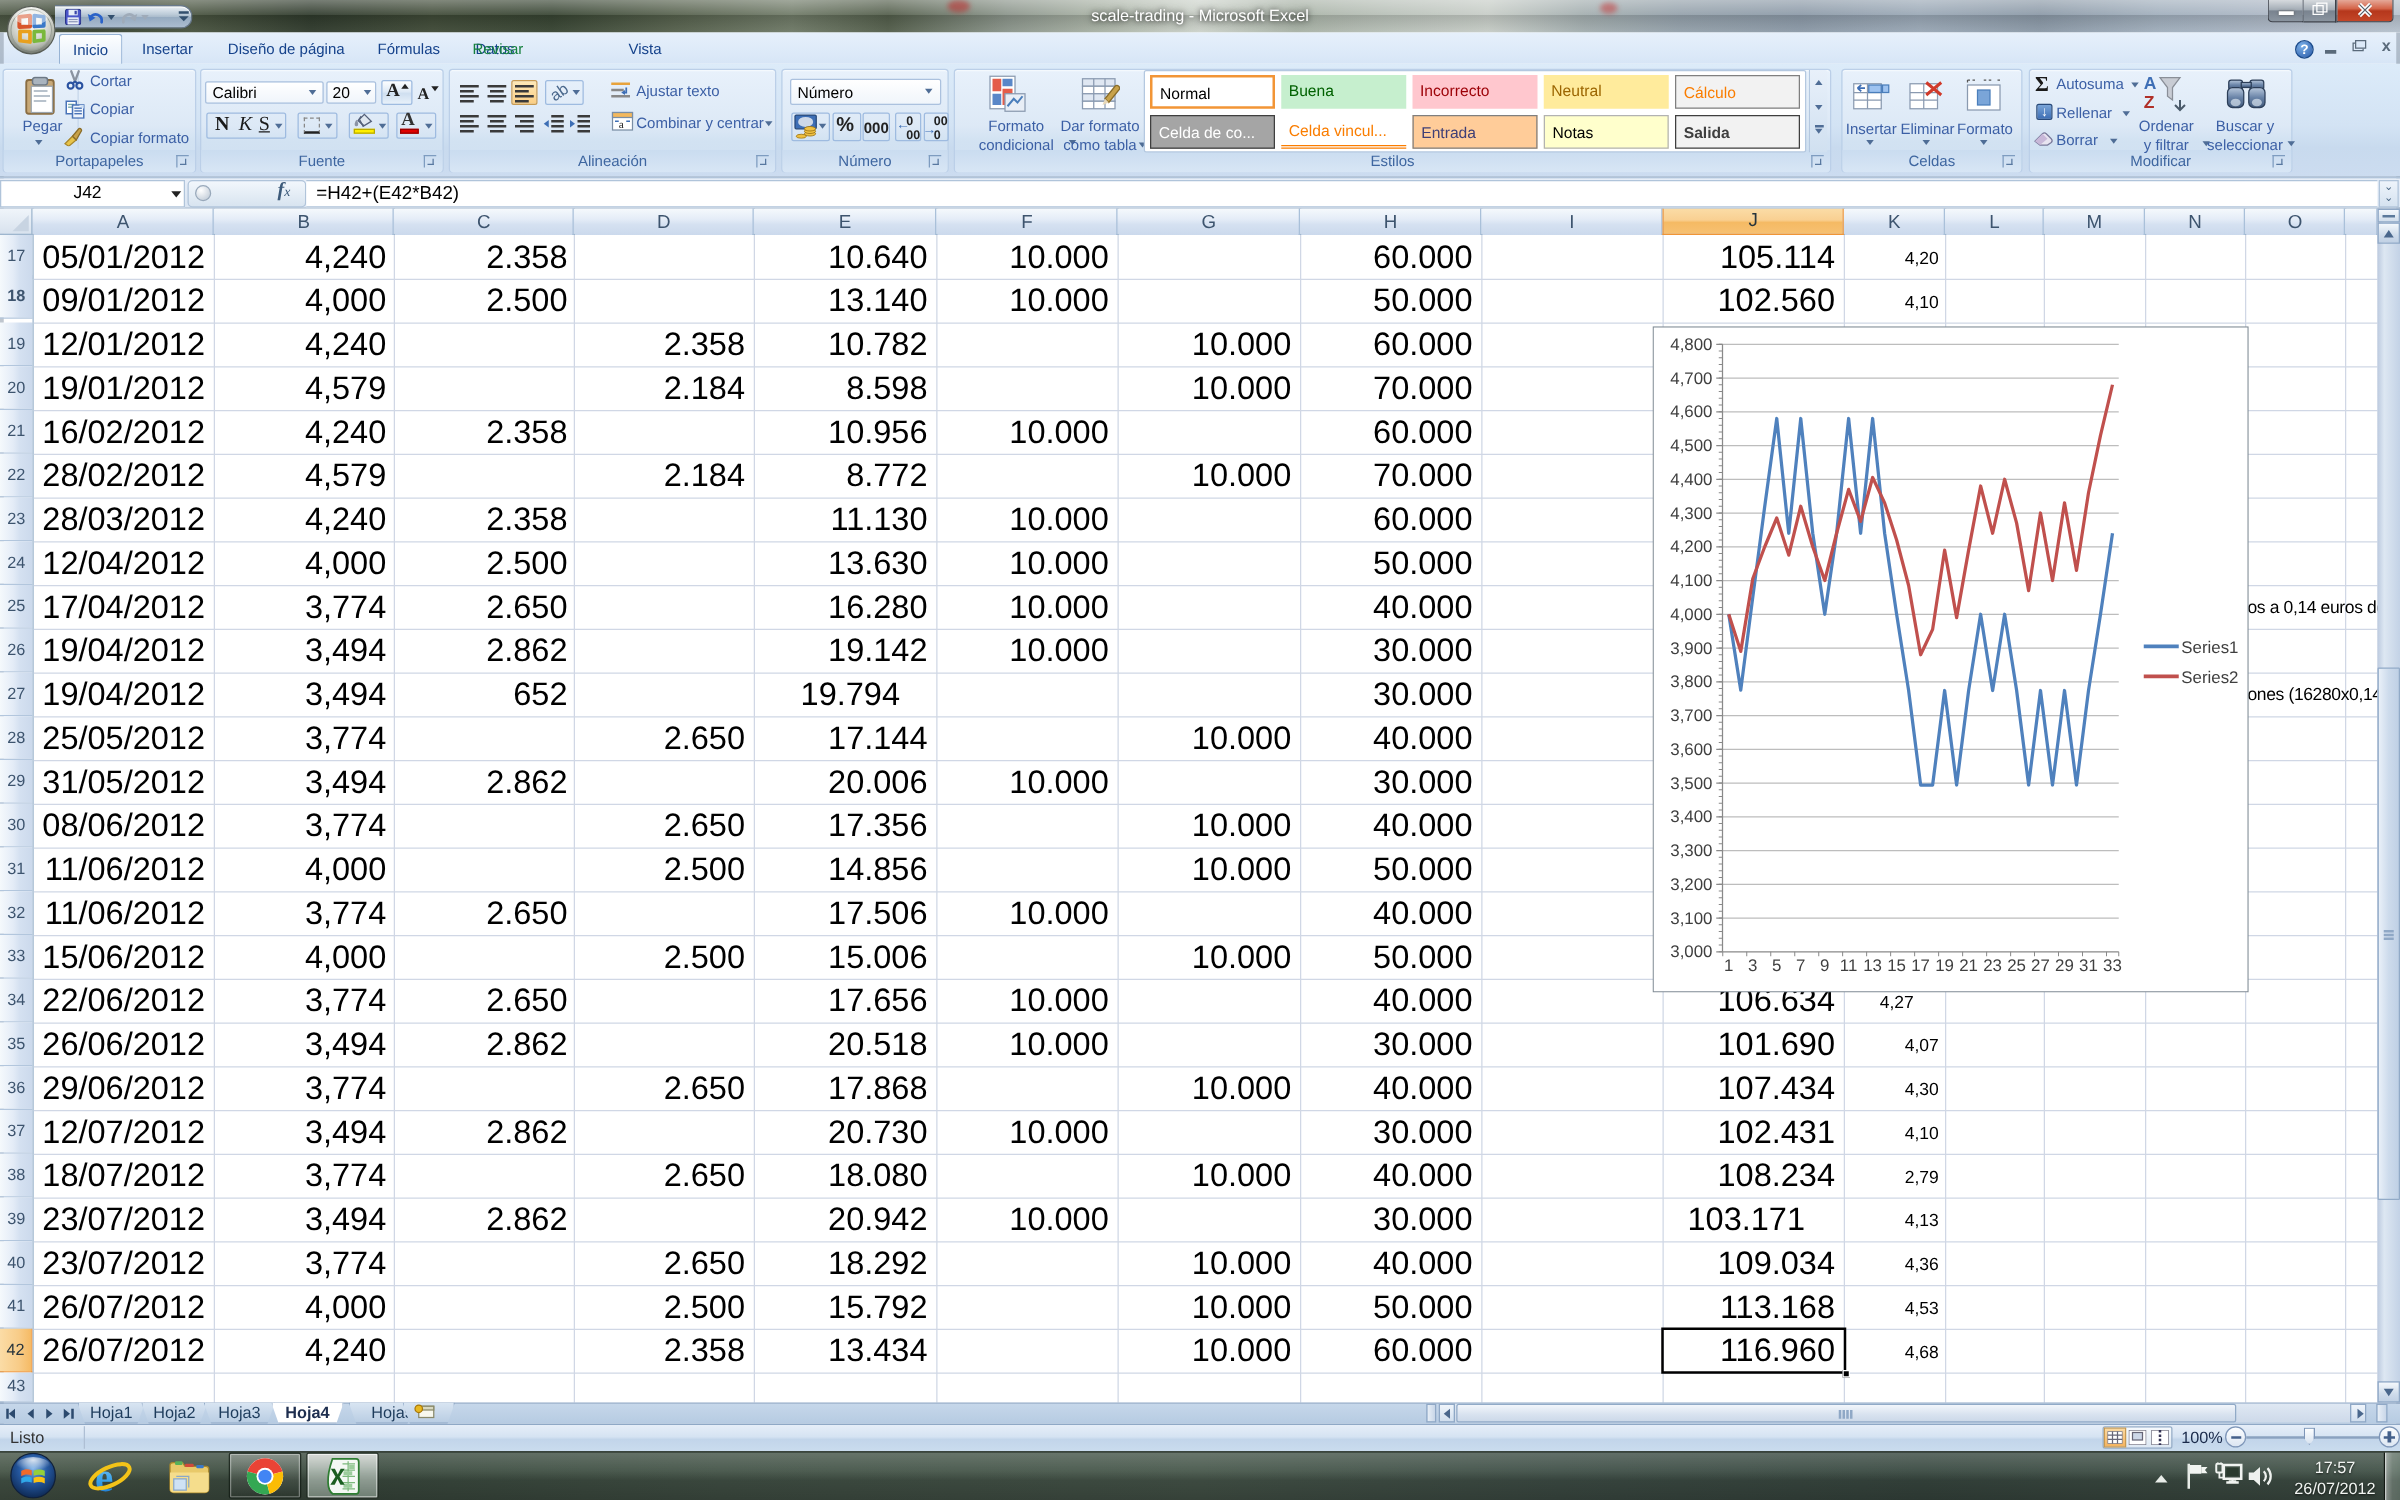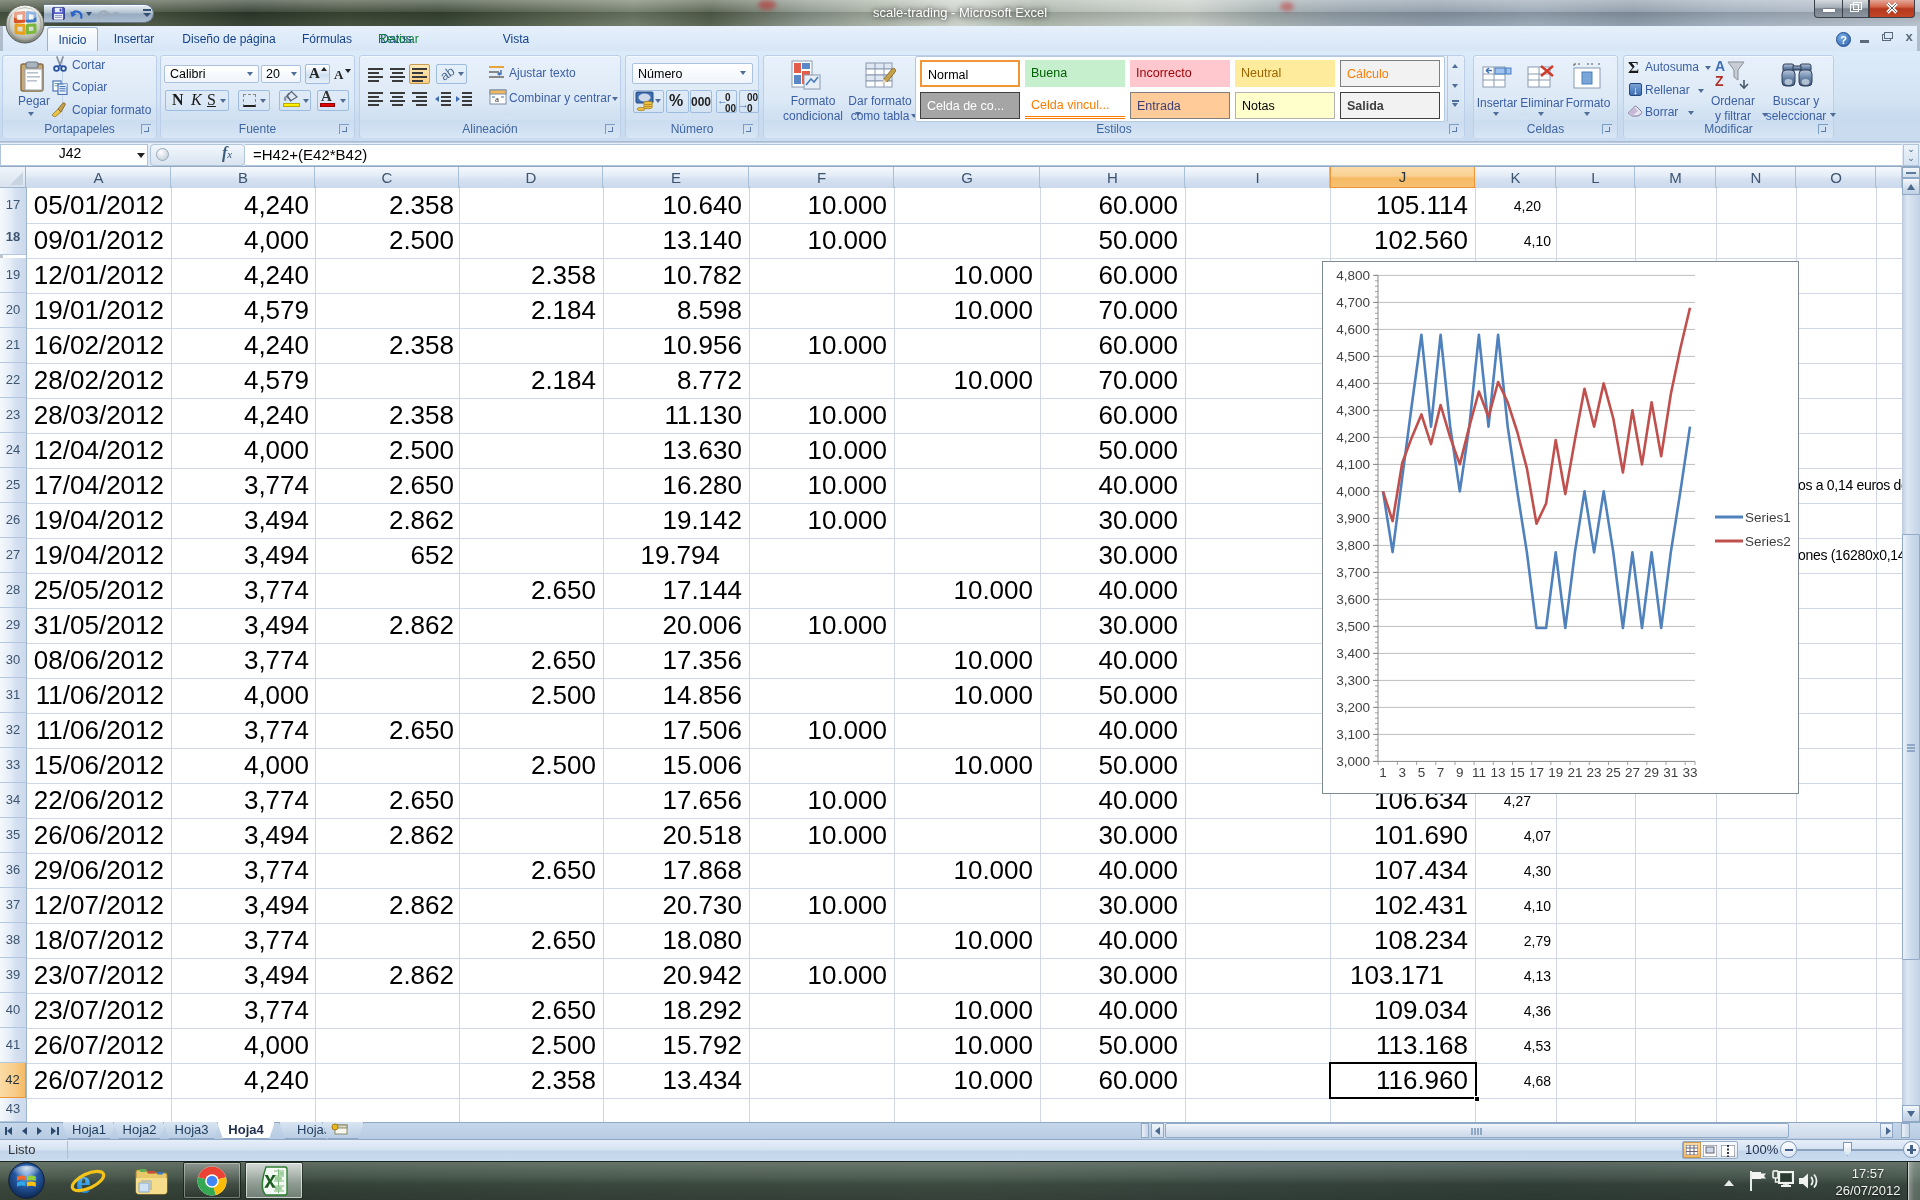--- a/index.html
+++ b/index.html
@@ -502,21 +502,21 @@
 <div class="hline" style="left:27px;top:1028px;width:1875px;"></div>
 <div class="hline" style="left:27px;top:1063px;width:1875px;"></div>
 <div class="hline" style="left:27px;top:1098px;width:1875px;"></div>
 <div class="cell" style="left:26px;top:188px;width:144px;padding-right:6px;">05/01/2012</div>
 <div class="cell" style="left:171px;top:188px;width:143px;padding-right:5px;">4,240</div>
 <div class="cell" style="left:315px;top:188px;width:143px;padding-right:4px;">2.358</div>
 <div class="cell" style="left:603px;top:188px;width:145px;padding-right:6px;">10.640</div>
 <div class="cell" style="left:749px;top:188px;width:144px;padding-right:6px;">10.000</div>
 <div class="cell" style="left:1040px;top:188px;width:144px;padding-right:6px;">60.000</div>
 <div class="cell" style="left:1330px;top:188px;width:144px;padding-right:6px;">105.114</div>
-<div class="kcell" style="left:1475px;top:188px;width:80px;padding-right:14px;">4,20</div>
+<div class="kcell" style="left:1475px;top:188px;width:80px;padding-right:4px;">4,20</div>
 <div class="cell" style="left:26px;top:223px;width:144px;padding-right:6px;">09/01/2012</div>
 <div class="cell" style="left:171px;top:223px;width:143px;padding-right:5px;">4,000</div>
 <div class="cell" style="left:315px;top:223px;width:143px;padding-right:4px;">2.500</div>
 <div class="cell" style="left:603px;top:223px;width:145px;padding-right:6px;">13.140</div>
 <div class="cell" style="left:749px;top:223px;width:144px;padding-right:6px;">10.000</div>
 <div class="cell" style="left:1040px;top:223px;width:144px;padding-right:6px;">50.000</div>
 <div class="cell" style="left:1330px;top:223px;width:144px;padding-right:6px;">102.560</div>
 <div class="kcell" style="left:1475px;top:223px;width:80px;padding-right:4px;">4,10</div>
 <div class="cell" style="left:26px;top:258px;width:144px;padding-right:6px;">12/01/2012</div>
 <div class="cell" style="left:171px;top:258px;width:143px;padding-right:5px;">4,240</div>

